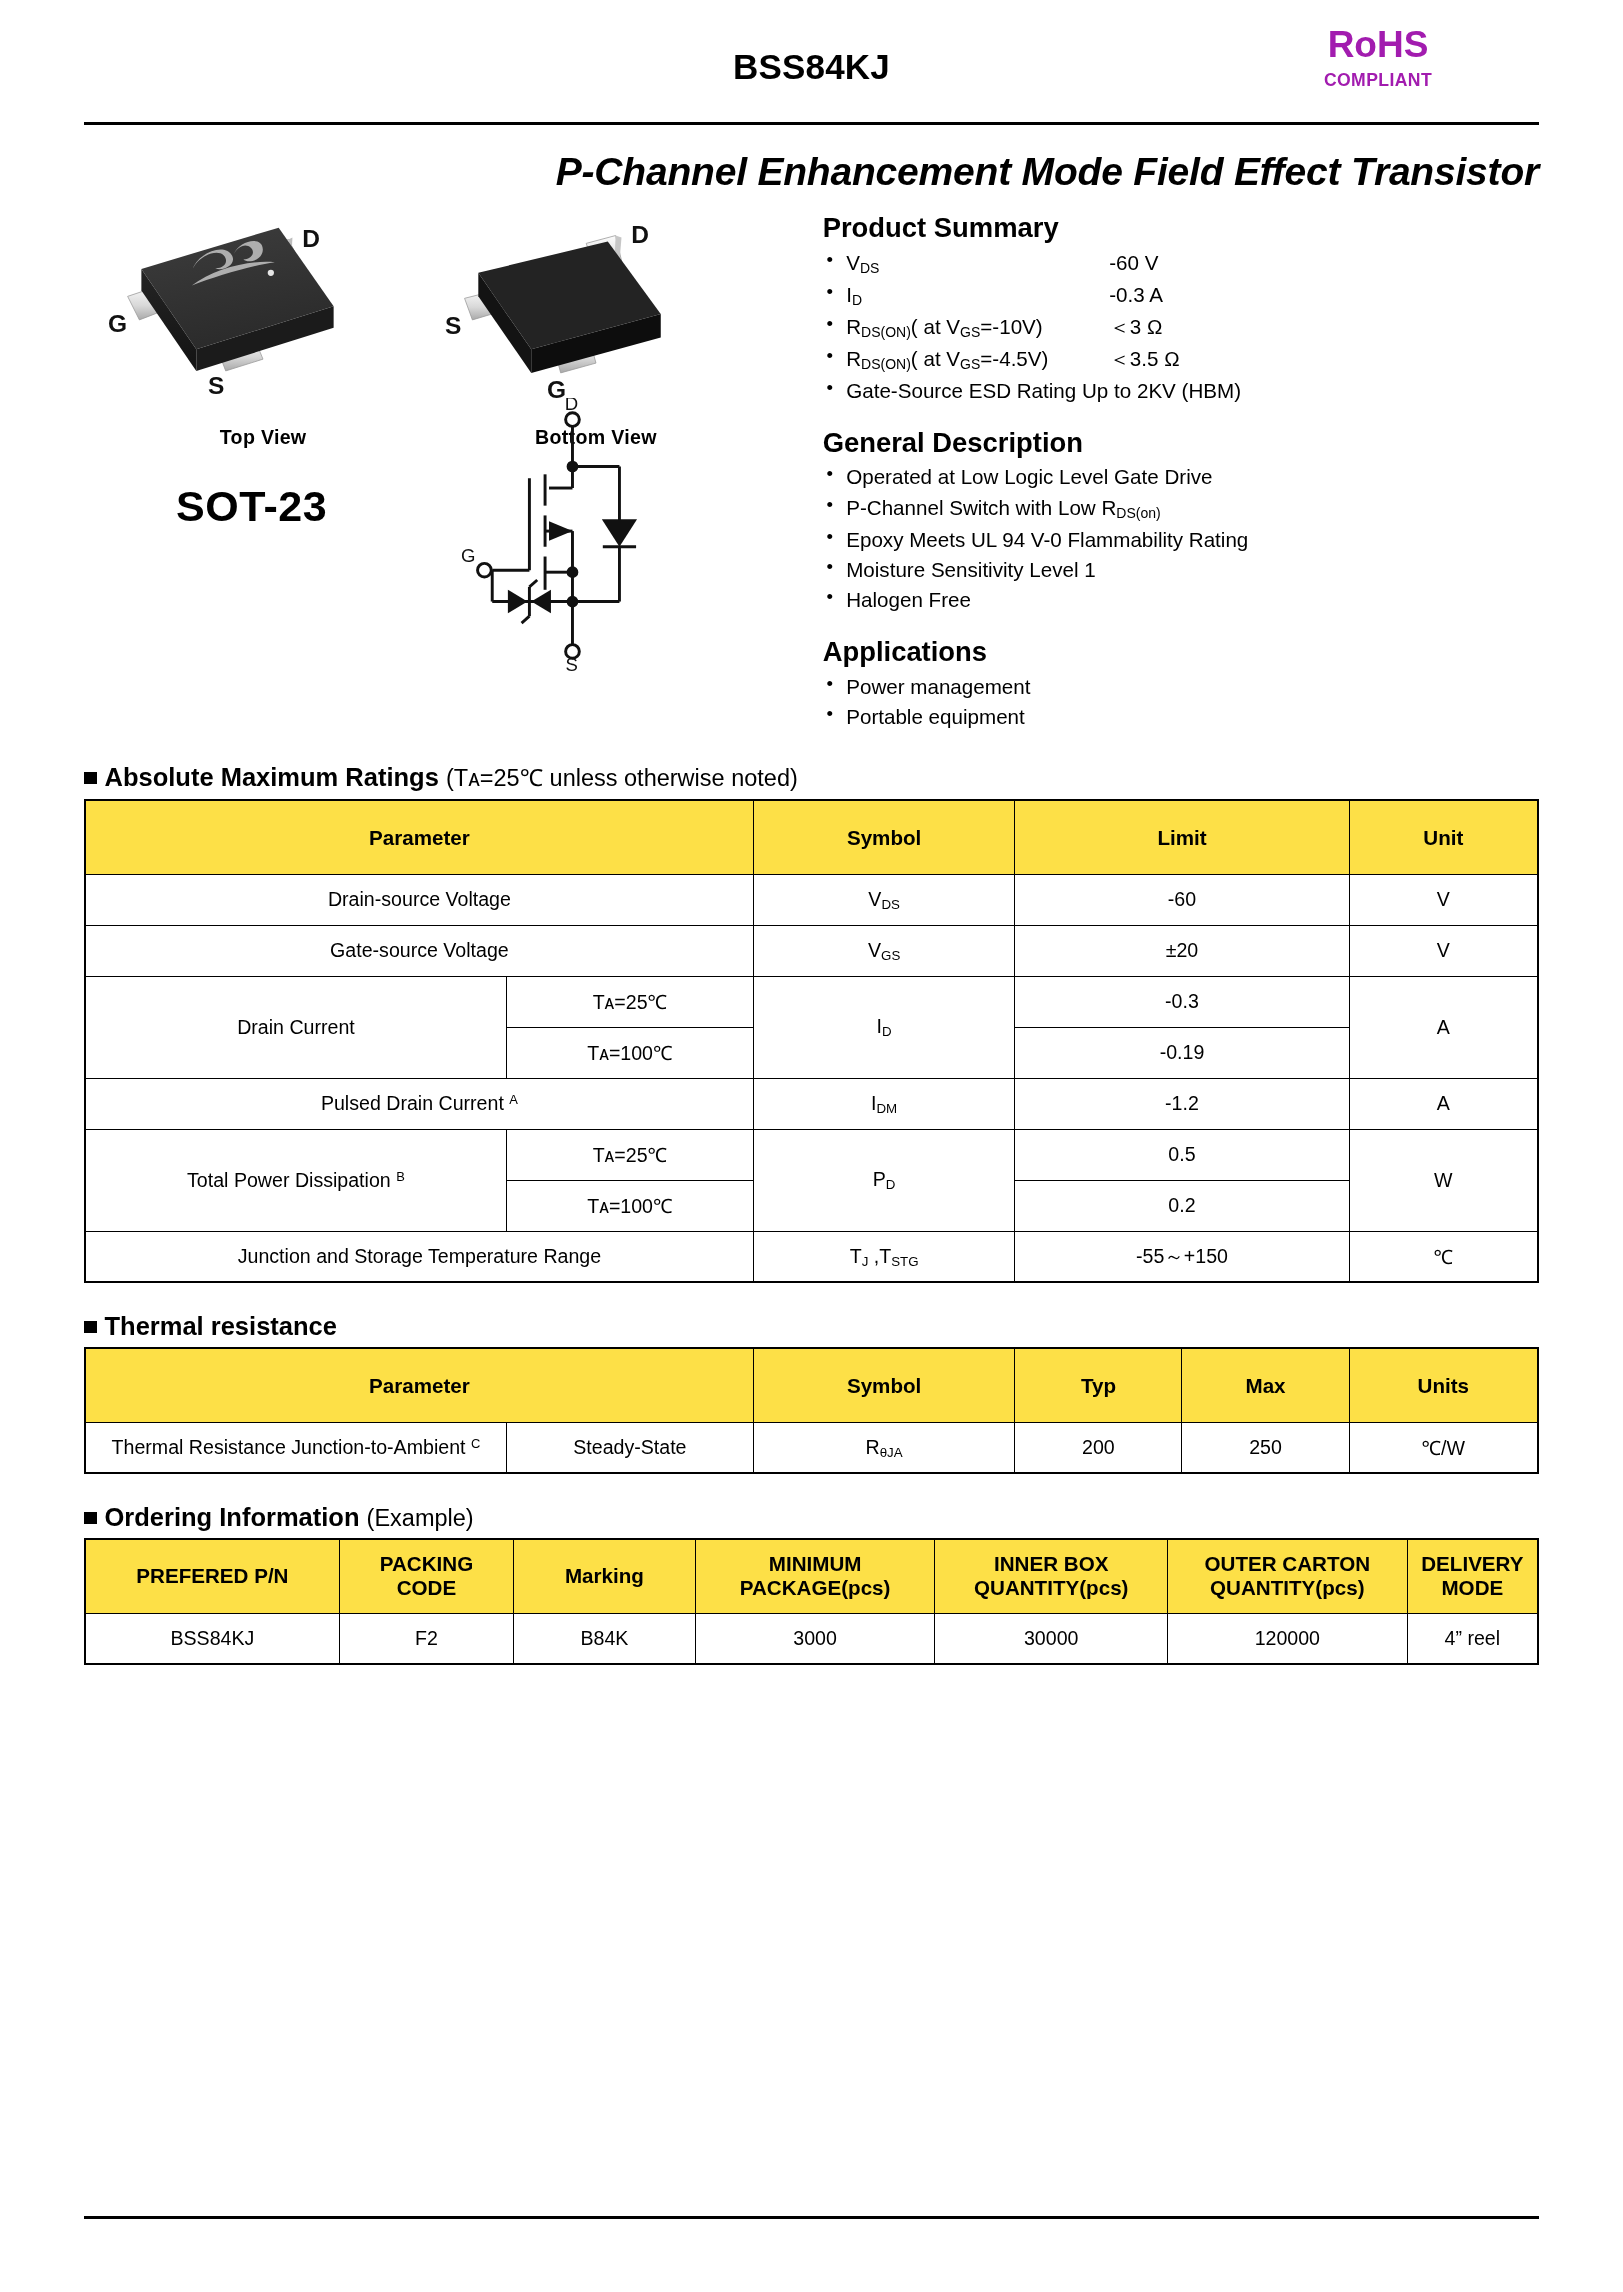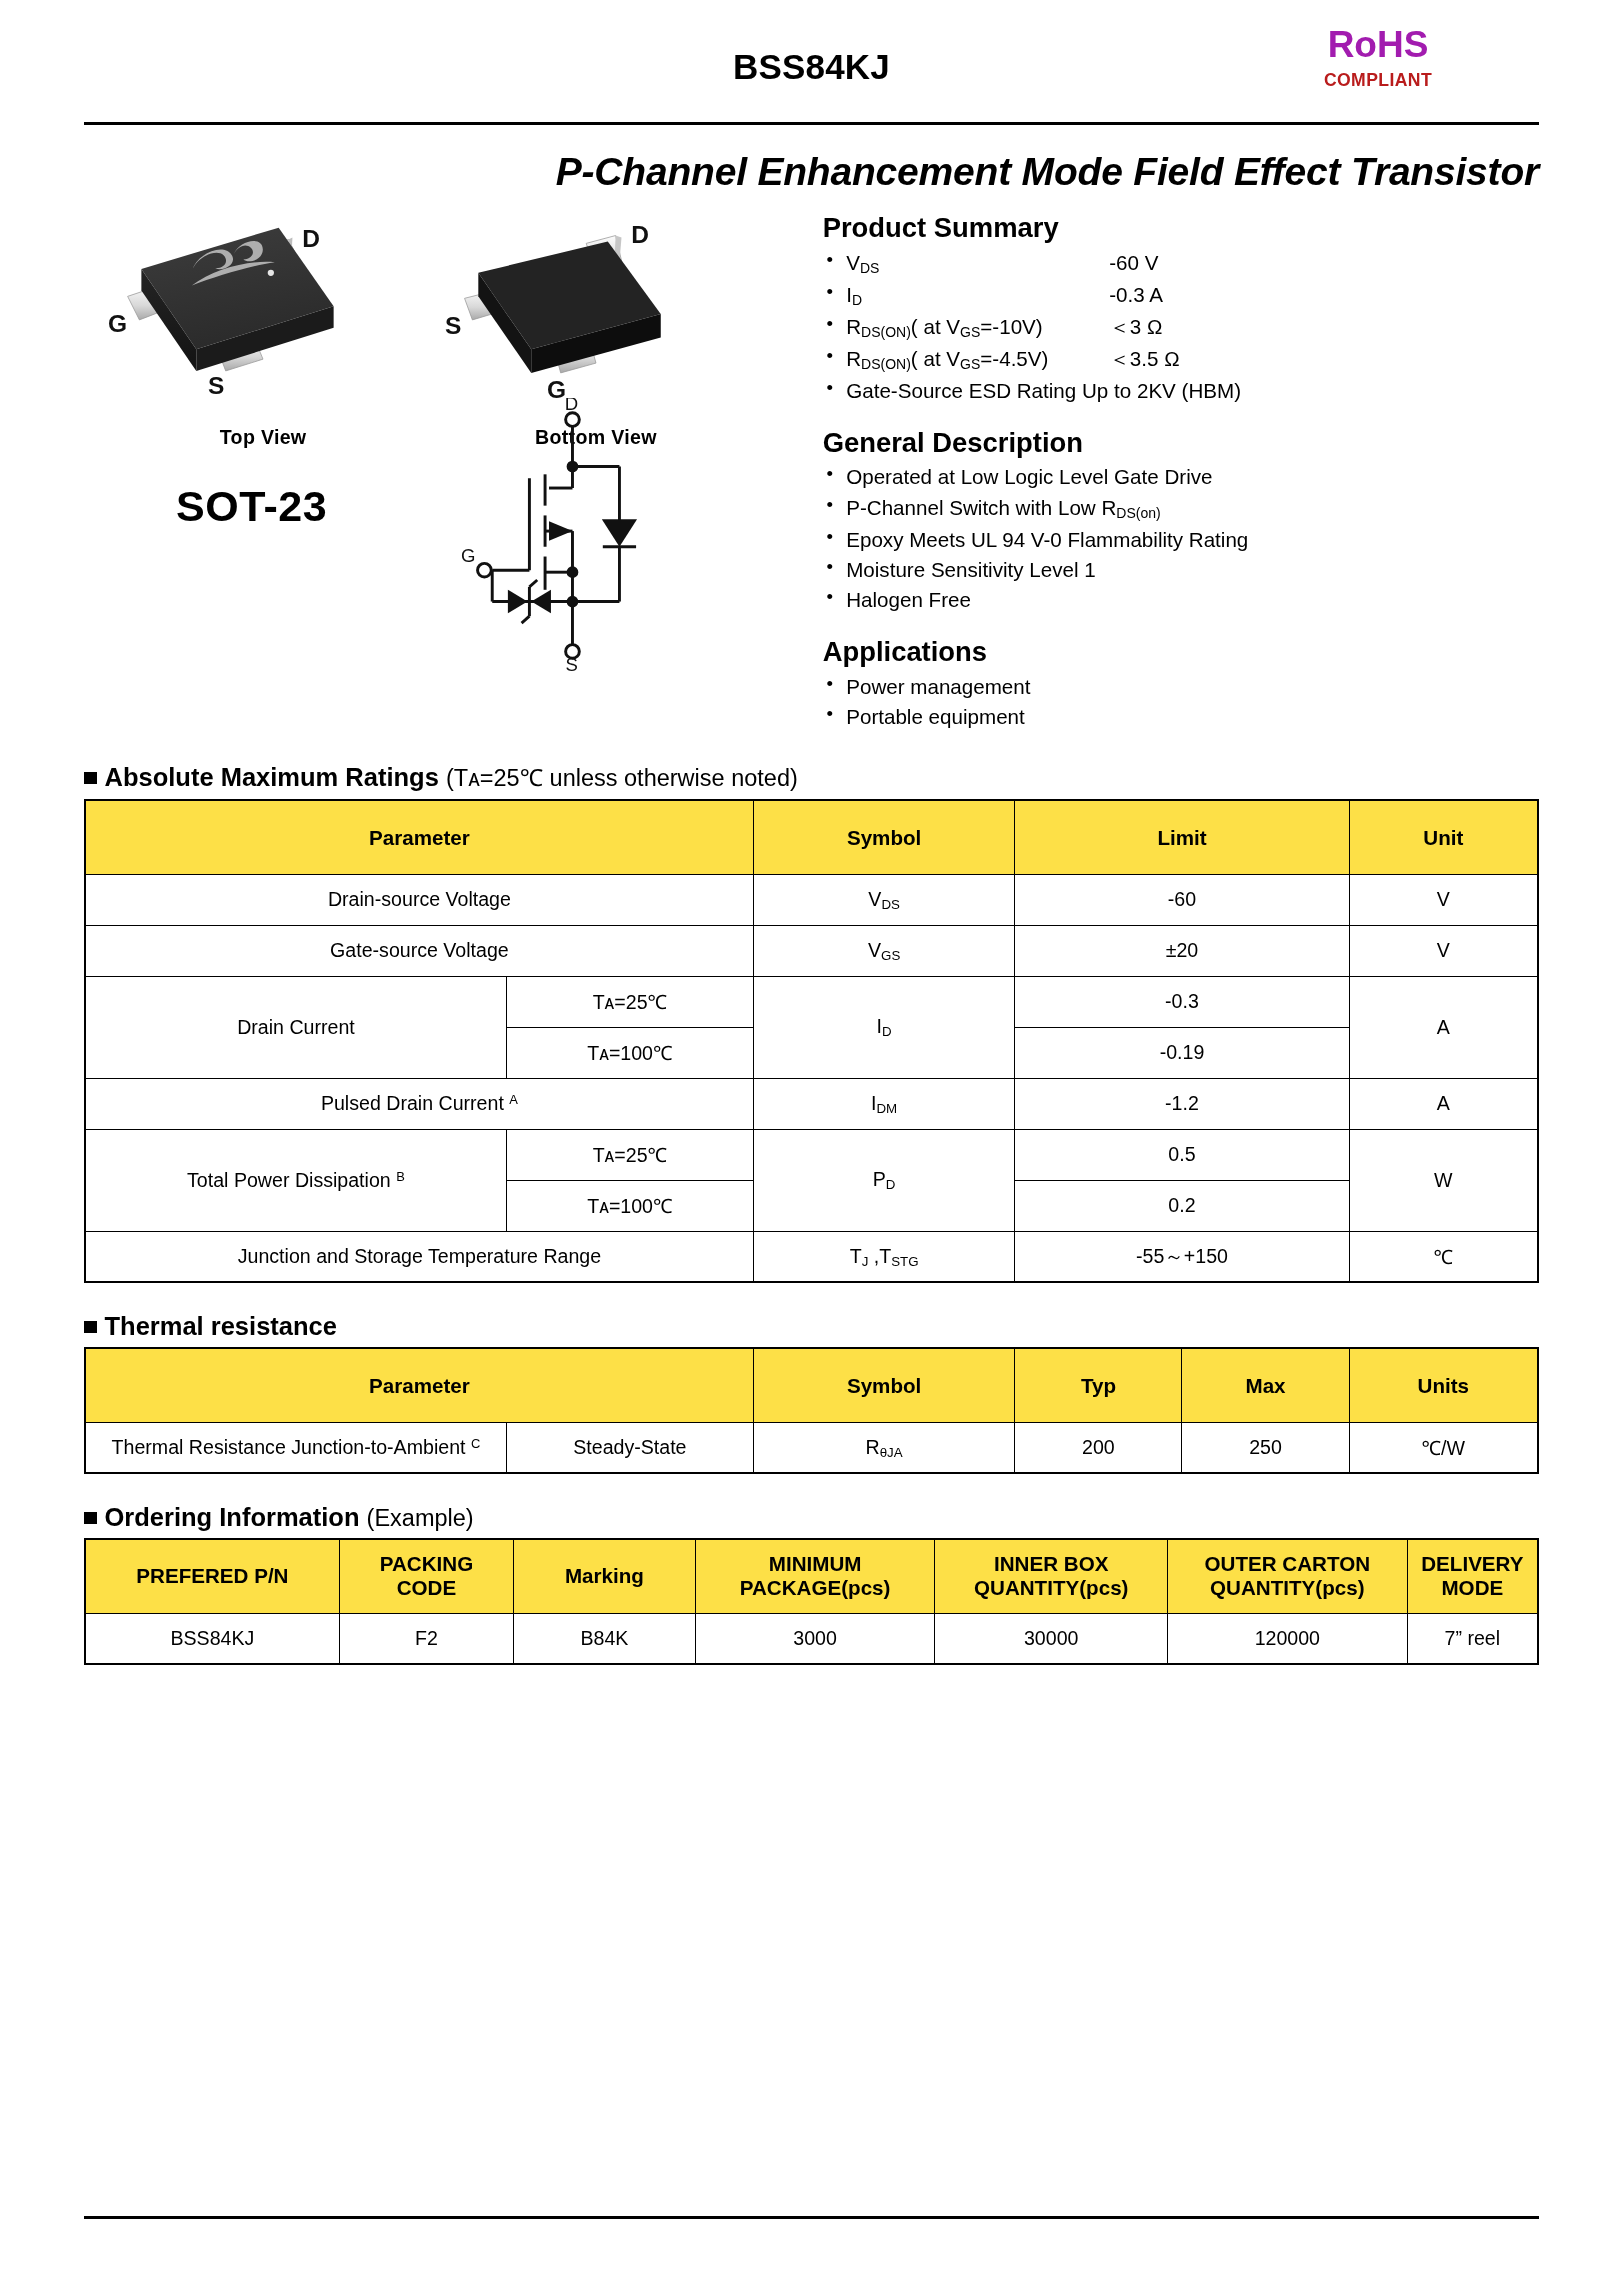--- a/index.html
+++ b/index.html
@@ -99,21 +99,21 @@
 </style>
 </head>
 <body>
 
 <div class="page">
 
   <div class="hdr">
     <div class="hdr-title">BSS84KJ</div>
     <div class="rohs">
       <div class="rohs-main" style="color:#a21caf">RoHS</div>
-      <div class="rohs-sub" style="color:#b91c1c">COMPLIANT</div>
+      <div class="rohs-sub" style="color:#a21caf">COMPLIANT</div>
     </div>
   </div>
   <div class="rule-top"></div>
 
   <div class="h1">P-Channel Enhancement Mode Field Effect Transistor</div>
 
   <div class="intro">
 
     <div class="col-left">
       <div class="pkgs">
@@ -423,21 +423,21 @@
       </tr>
     </thead>
     <tbody>
       <tr class="rowh">
         <td>BSS84KJ</td>
         <td>F2</td>
         <td>B84K</td>
         <td>3000</td>
         <td>30000</td>
         <td>120000</td>
-        <td>7” reel</td>
+        <td>4” reel</td>
       </tr>
     </tbody>
   </table>
 
   <div class="footer">
     <div class="rule-bot"></div>
   </div>
 
 </div>
 

